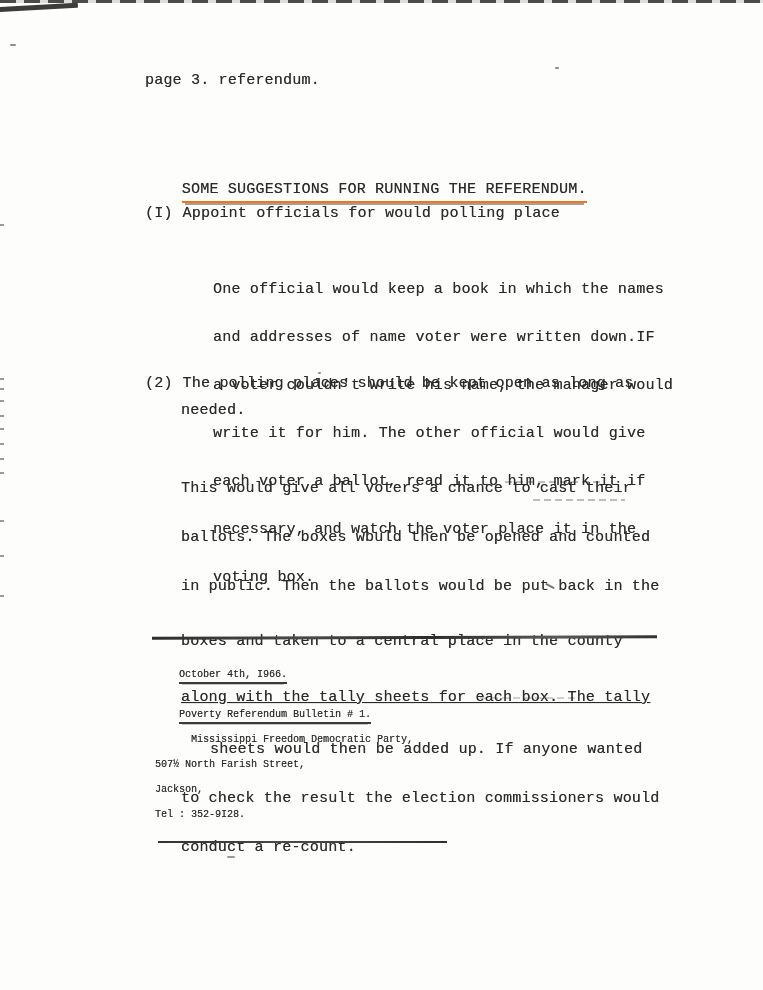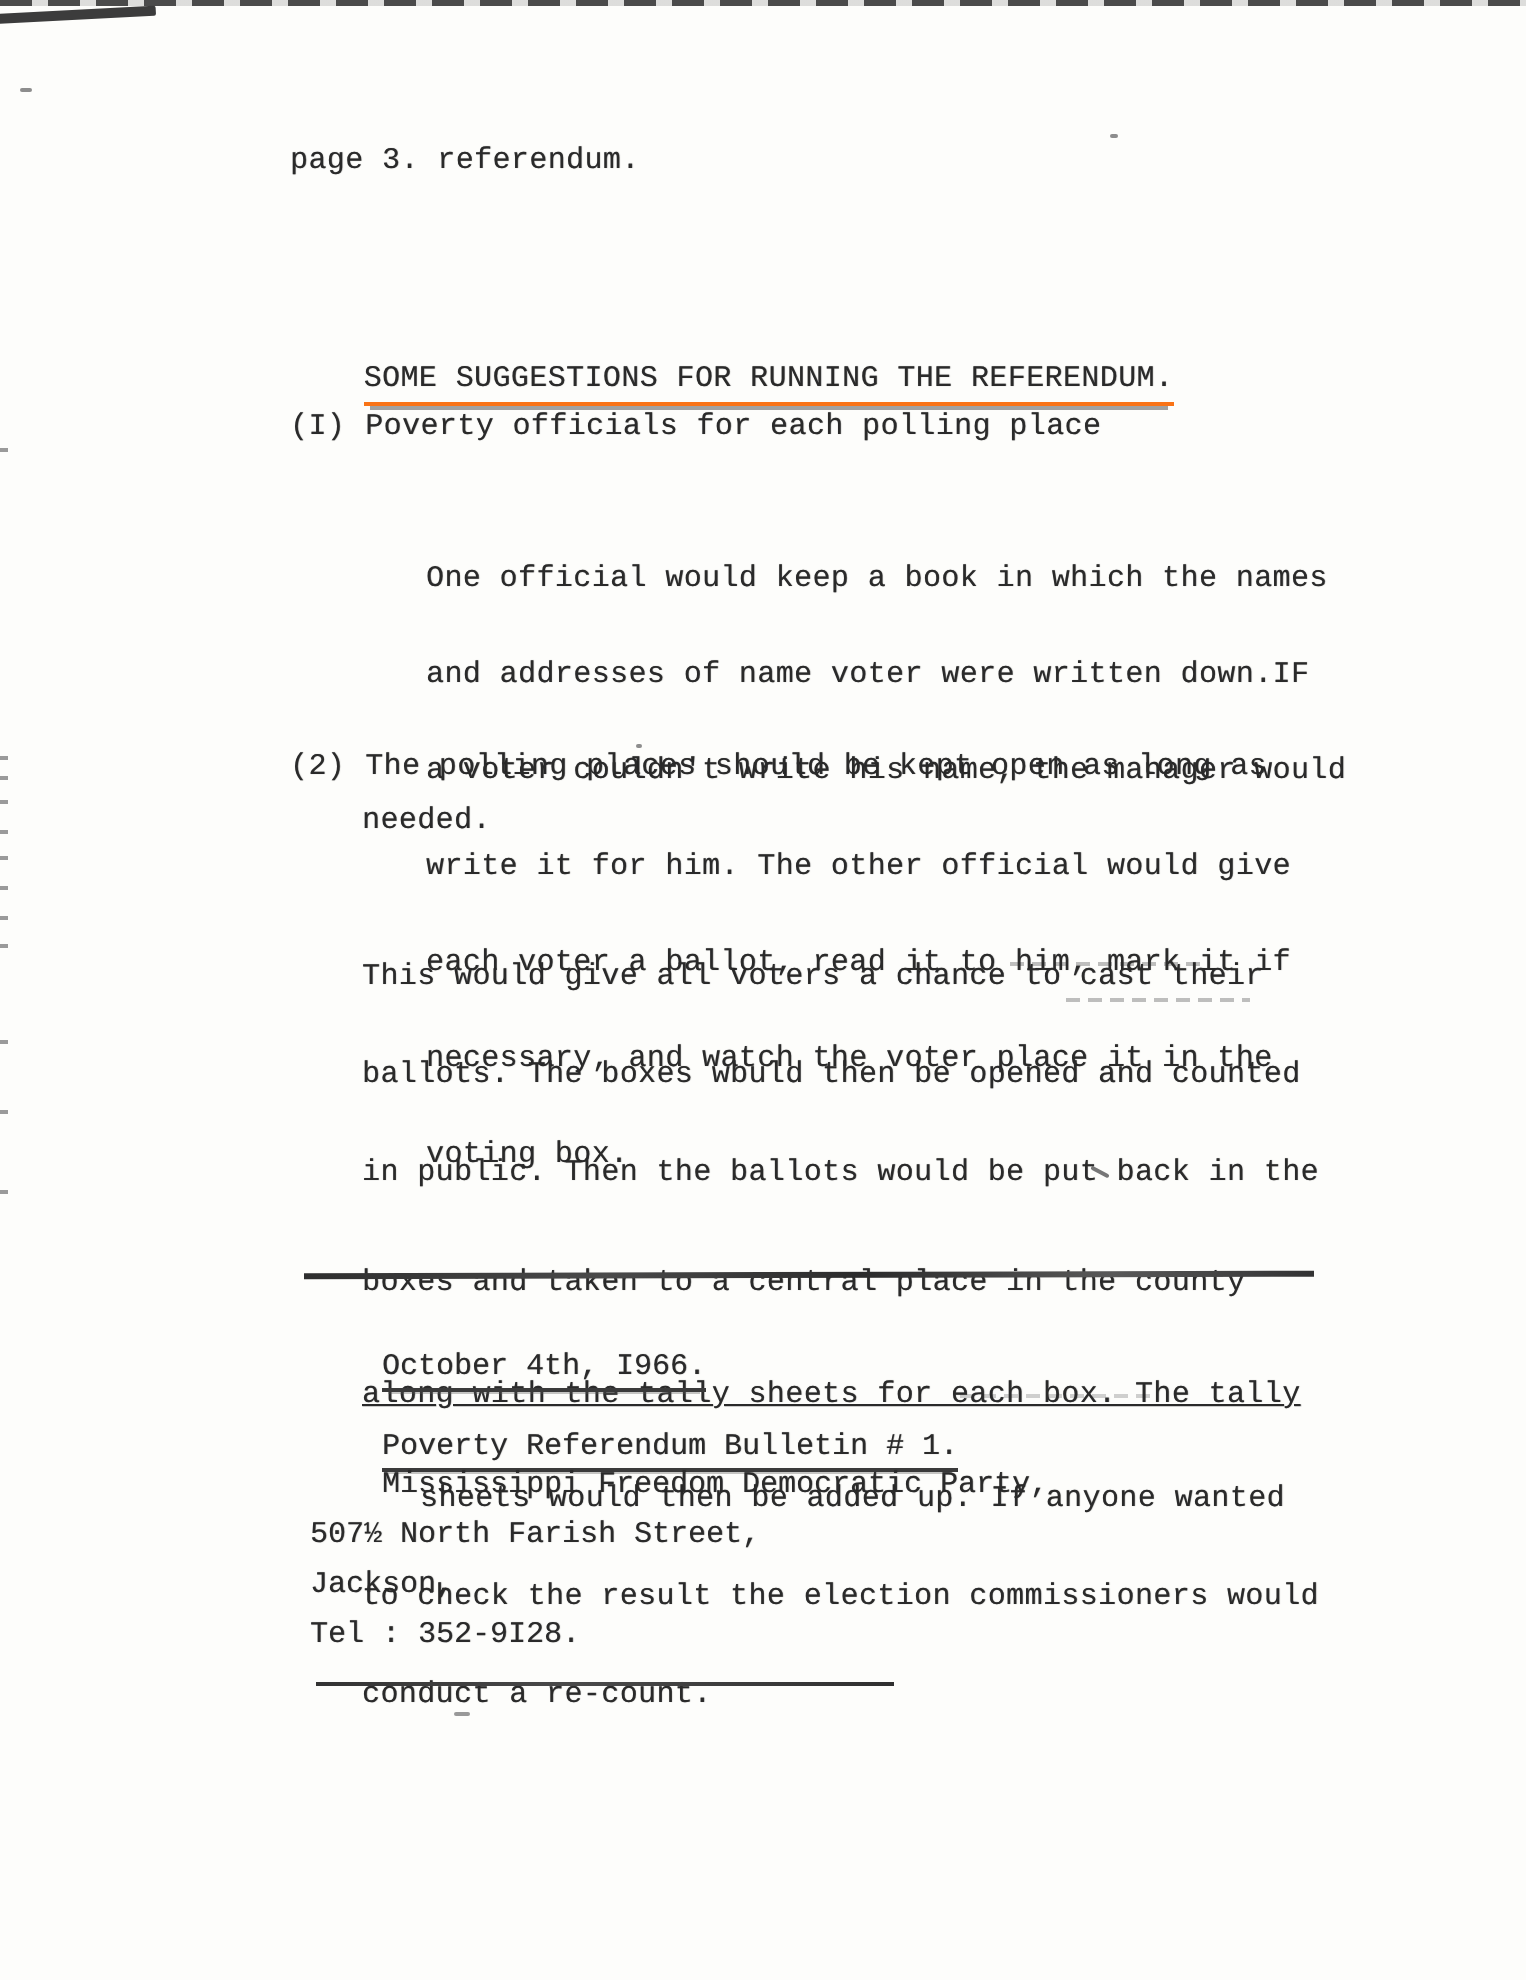--- a/index.html
+++ b/index.html
@@ -44,21 +44,21 @@
   .artifact{position:absolute;pointer-events:none;}
   #top-edge{top:0;left:0;width:763px;height:3px;
     background:repeating-linear-gradient(90deg,#4b4b4b 0 16px,rgba(75,75,75,0.18) 16px 24px);}
   #top-edge-left{top:7px;left:-2px;width:80px;height:5px;background:#3c3c3c;
     transform:rotate(-3deg);transform-origin:left center;border-radius:1px;}
   .speck{position:absolute;background:#8d8d8d;border-radius:1px;}
   .smudge{position:absolute;height:2px;opacity:0.55;
     background:repeating-linear-gradient(90deg,#8a8a8a 0 7px,transparent 7px 11px);}
   .ltick{position:absolute;left:0;width:4px;height:2px;background:#9a9a9a;}
   
-  .footer-line{font-size:15px;letter-spacing:0;}
+  .footer-line{font-size:10px;letter-spacing:0;}
 </style>
 </head>
 <body>
 
 <div class="scan">
 
   <div class="artifact" id="top-edge"></div>
   <div class="artifact" id="top-edge-left"></div>
   <div class="speck" style="left:10px;top:44px;width:6px;height:2px;"></div>
   <div class="speck" style="left:555px;top:67px;width:4px;height:2px;"></div>
@@ -82,21 +82,21 @@
   <div class="ltick" style="top:595px;"></div>
 
   <div class="abs ink" style="left:145px;top:72px;">page 3. referendum.</div>
 
   <div class="abs ink" style="left:145px;top:164px;">
     <span class="u-heavy">SOME SUGGESTIONS FOR RUNNING THE REFERENDUM.</span>
   </div>
 
   <div class="abs ink item-row" style="left:145px;top:205px;">
     <span>(I)</span>
-    <span class="title">Poverty officials for each polling place</span>
+    <span class="title">Appoint officials for would polling place</span>
   </div>
 
   <div class="abs ink para" style="left:181px;top:249px;">
     <div>One official would keep a book in which the names</div>
     <div>and addresses of name voter were written down.IF</div>
     <div>a voter couldn't write his name, the manager would</div>
     <div>write it for him. The other official would give</div>
     <div>each voter a ballot, read it to him, mark it if</div>
     <div>necessary, and watch the voter place it in the</div>
     <div>voting box.</div>

